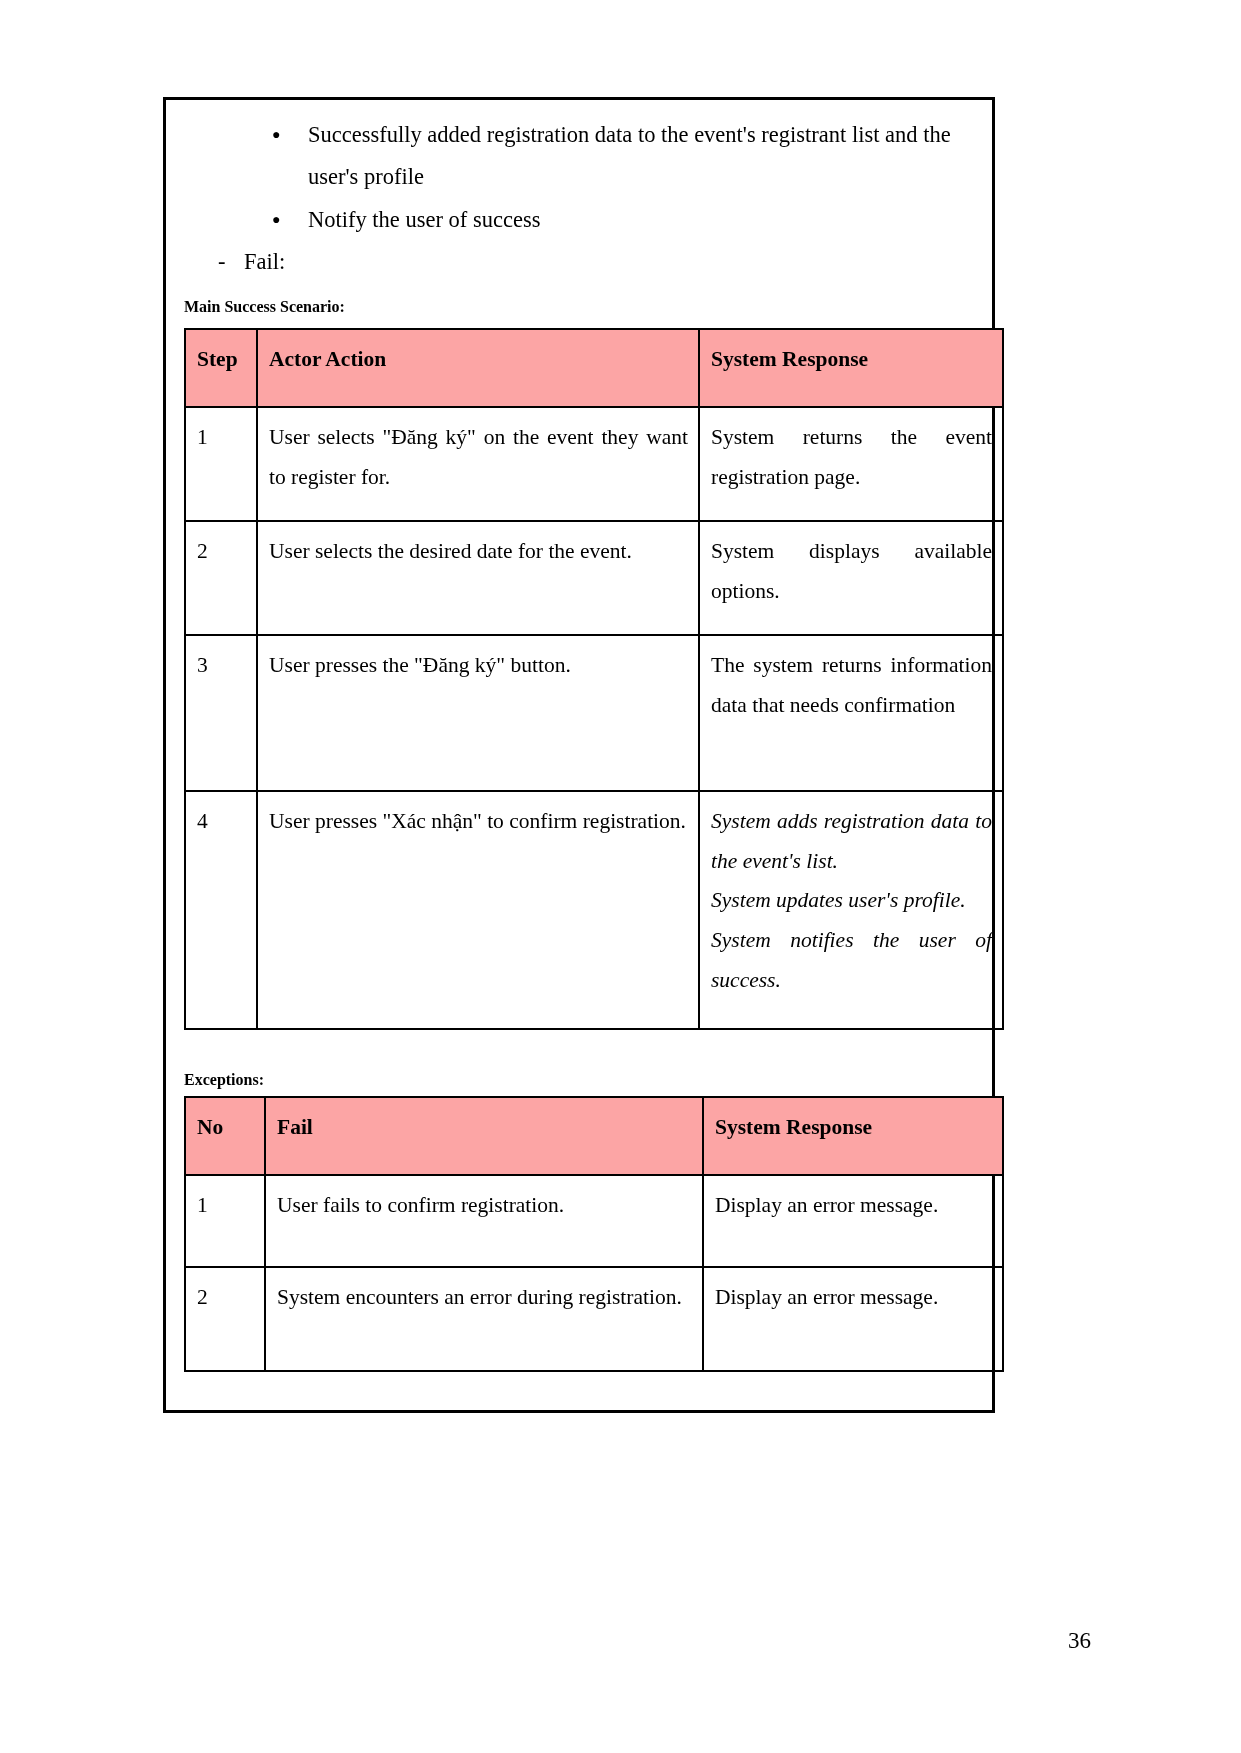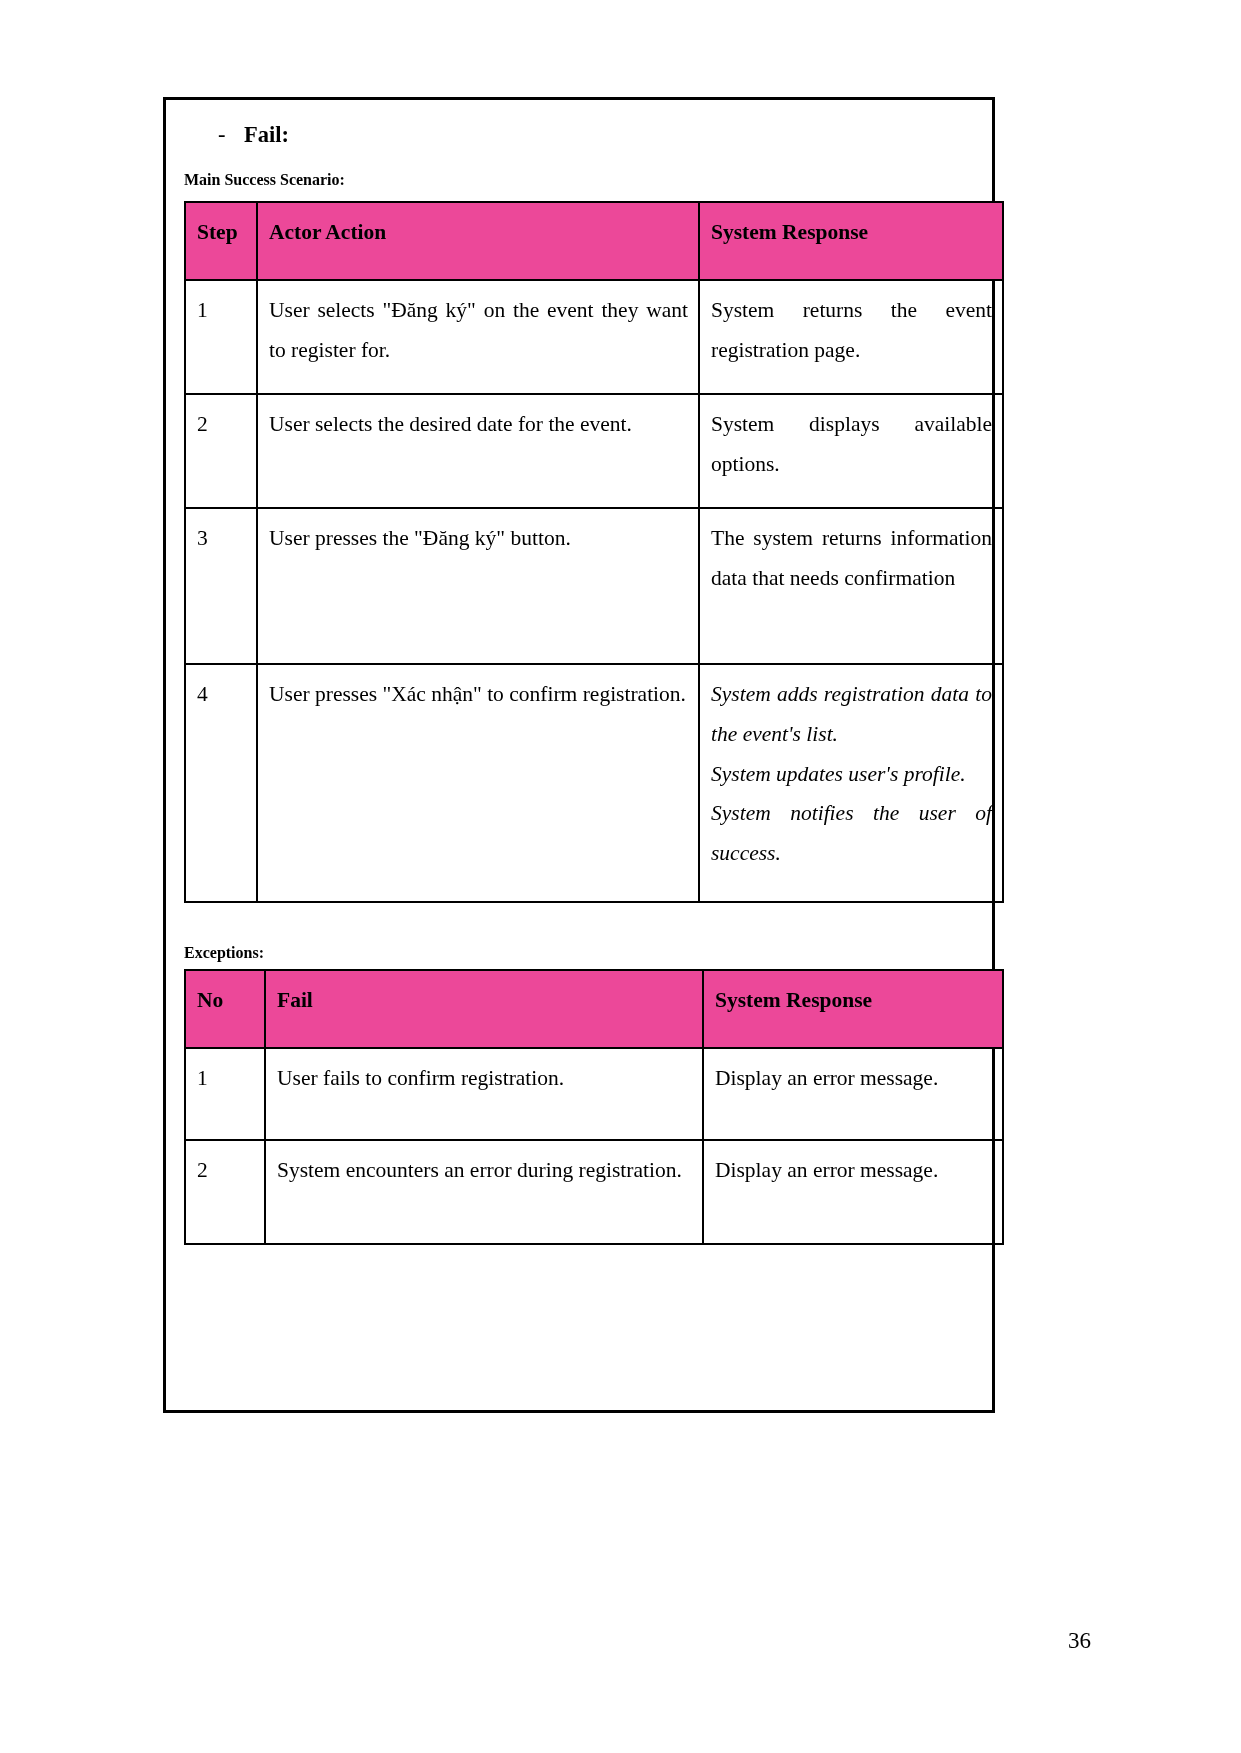--- a/index.html
+++ b/index.html
@@ -56,21 +56,21 @@
     line-height: 3.0;
   }
   .bullet-text { display: inline; }
 
   .dash-item {
     position: relative;
     margin: 0 0 0 22px;
     padding-left: 38px;
     font-size: 22.5px;
     line-height: 1.88;
-    font-weight: bold;
+    font-weight: normal;
   }
   .dash-item::before {
     content: "-";
     position: absolute;
     left: 12px;
     top: 0;
     font-weight: normal;
   }
 
   
@@ -96,21 +96,21 @@
     border: 2px solid #000;
     vertical-align: top;
     padding: 10px 10px 10px 11px;
     font-size: 21.5px;
     line-height: 1.85;
     text-align: justify;
     text-align-last: left;
     font-weight: normal;
   }
   table.doc-table thead th {
-    background: #ec4899;
+    background: #fca5a5;
     font-weight: bold;
     text-align: right;
     padding-bottom: 26px;
   }
   .col-step { width: 72px; }
   .col-action { width: 442px; }
   .col-response { width: 304px; }
 
   .col-no { width: 80px; }
   .col-cause { width: 438px; }
@@ -137,20 +137,28 @@
     font-size: 23px;
     font-family: "Liberation Serif", "DejaVu Serif", serif;
   }
 </style>
 </head>
 <body>
 
 <div class="page-frame">
   <div class="frame-inner">
 
+    <ul class="bullets">
+      <li class="bullet">
+        <span class="bullet-text">Successfully added registration data to the event's registrant list and the user's profile</span>
+      </li>
+      <li class="bullet">
+        <span class="bullet-text">Notify the user of success</span>
+      </li>
+    </ul>
 
     <div class="dash-item">Fail:</div>
 
 
     <div class="section-heading">Main Success Scenario:</div>
 
     <table class="doc-table">
       <colgroup>
         <col class="col-step">
           <col class="col-action">

